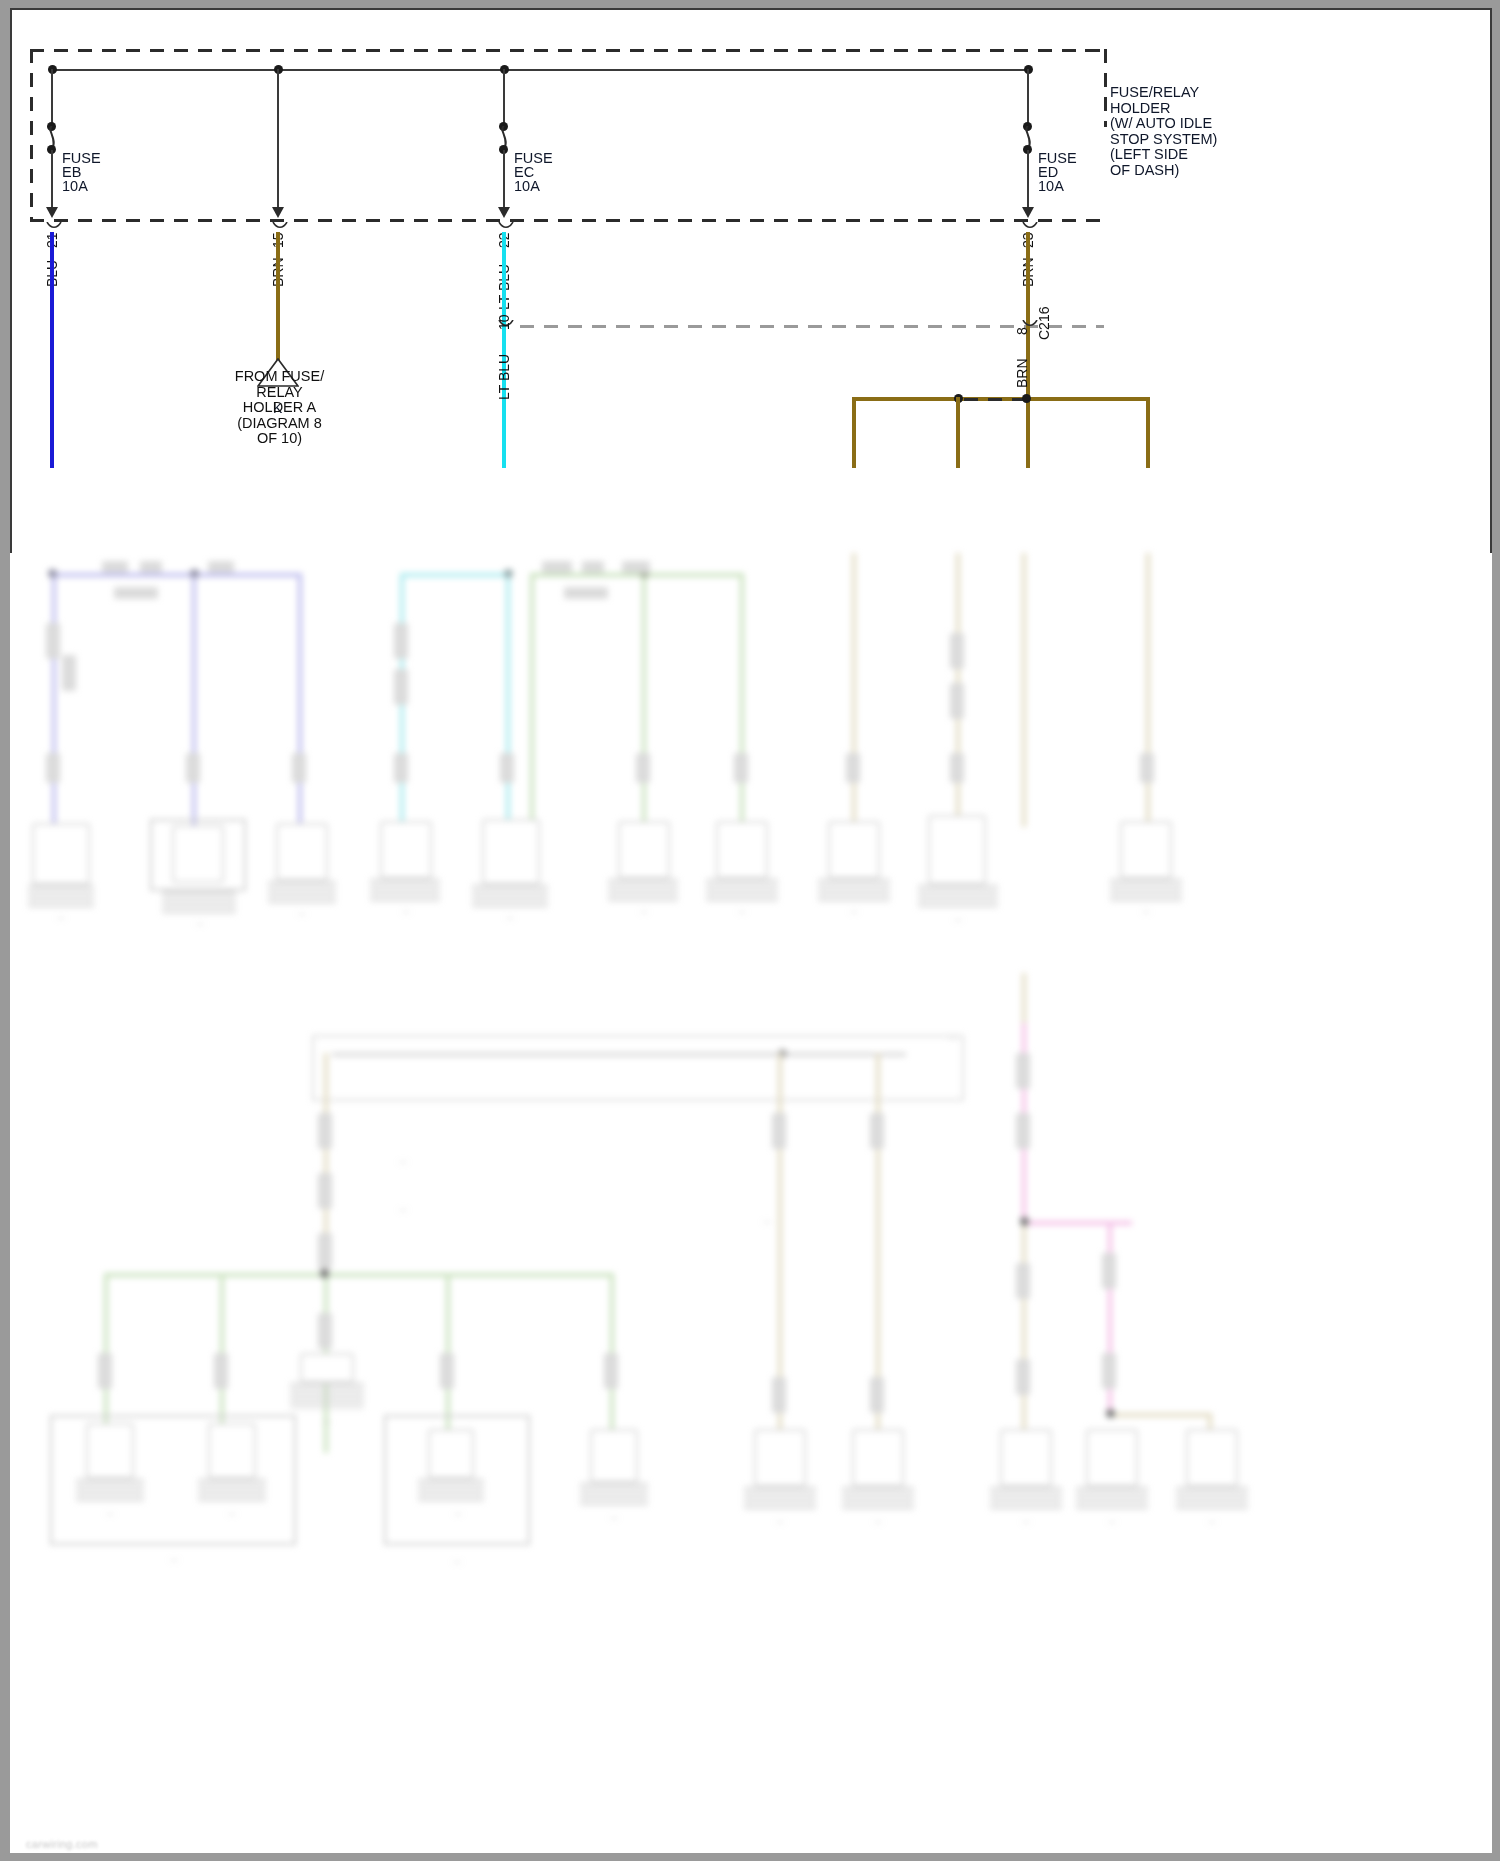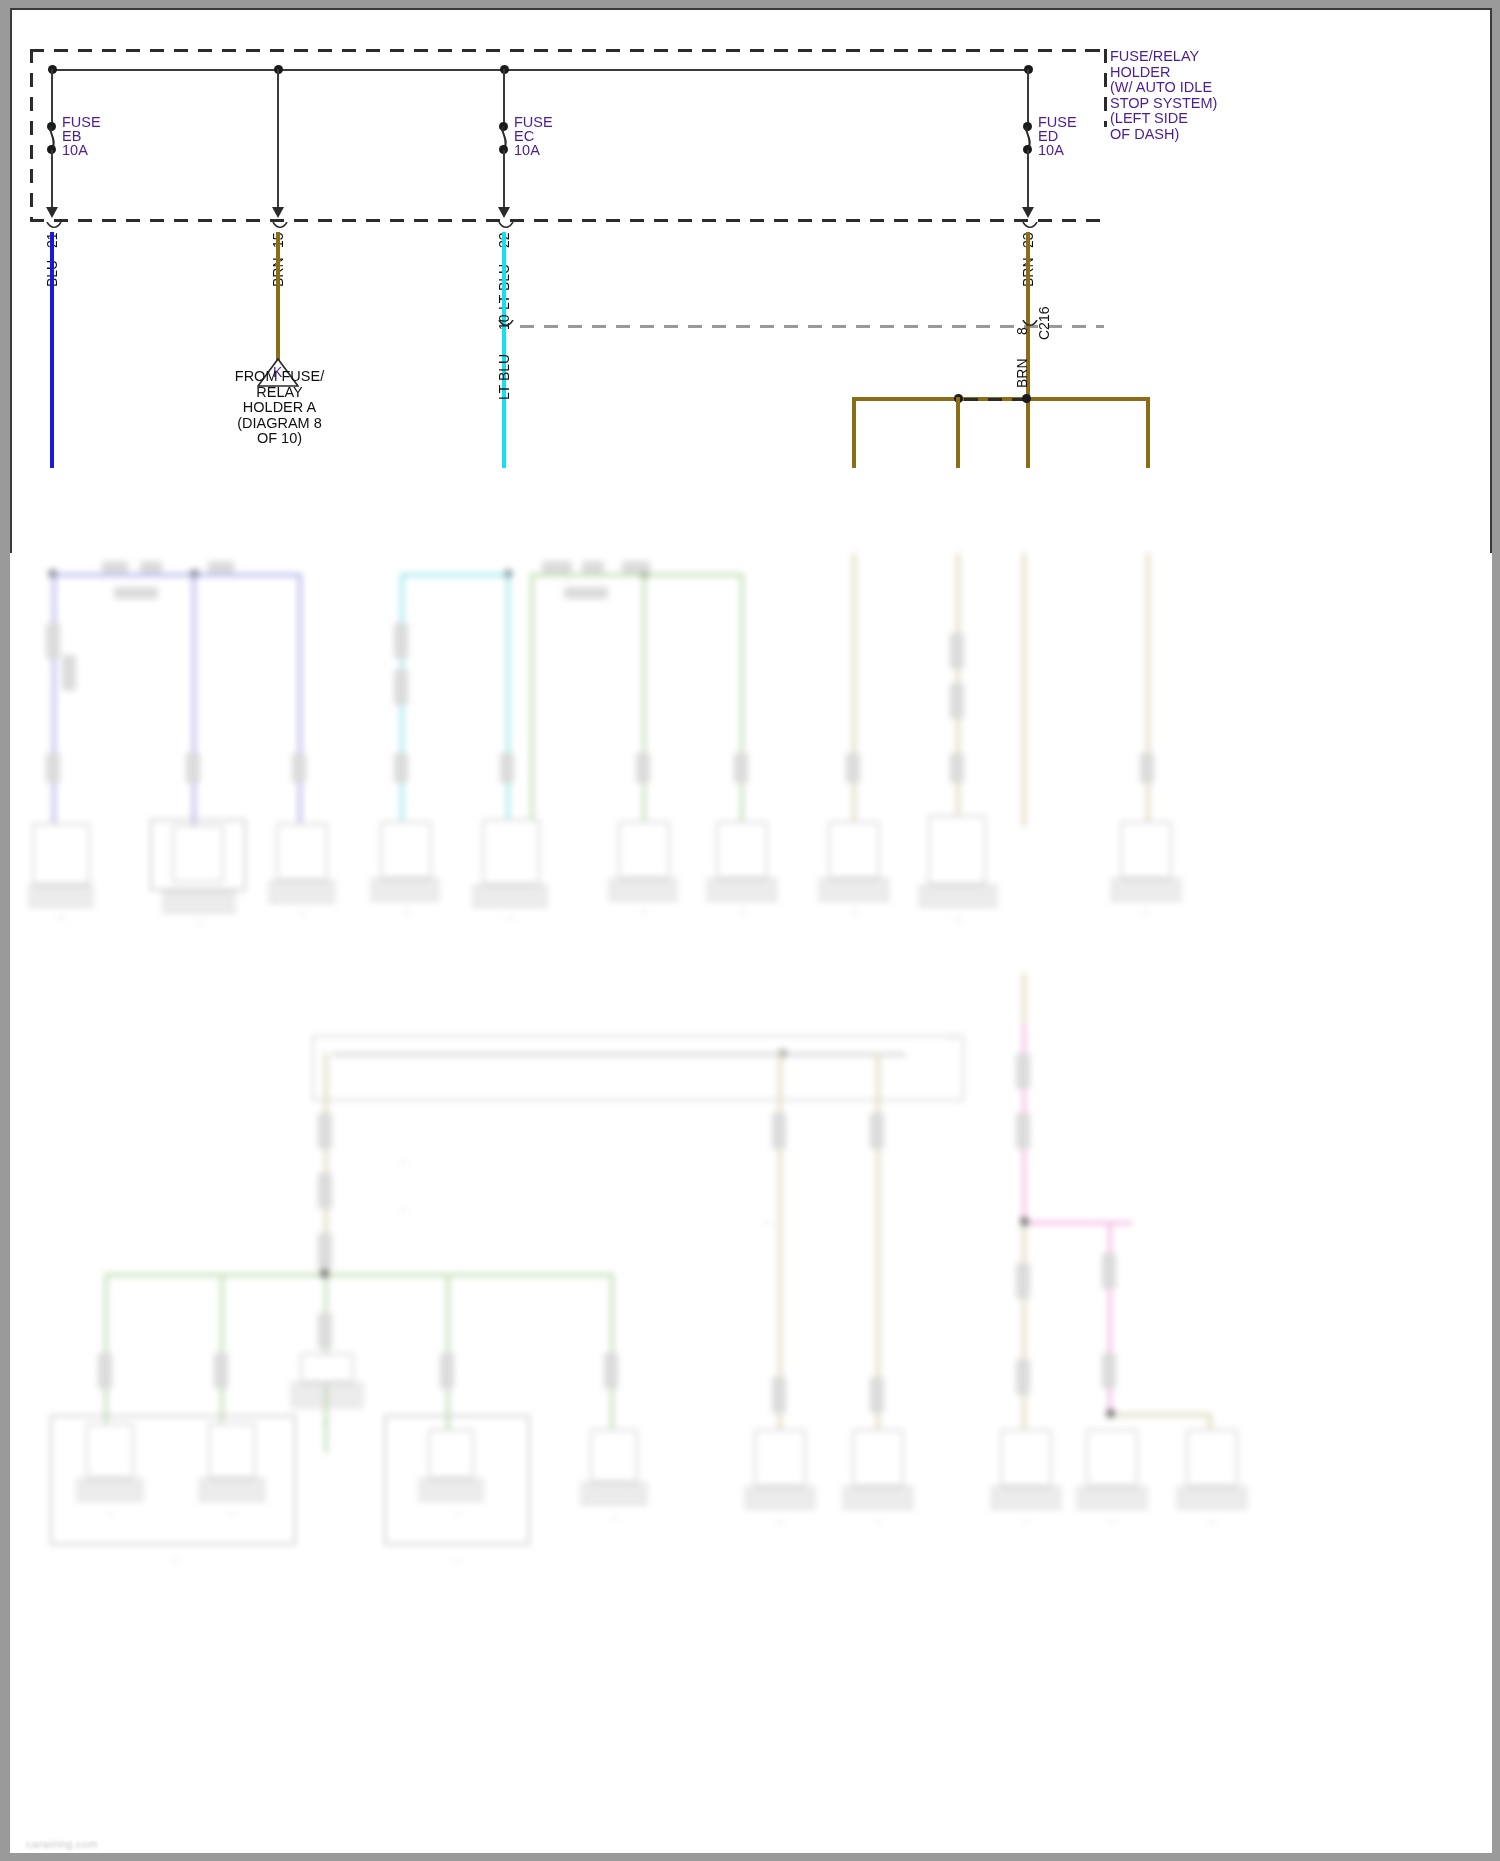--- a/index.html
+++ b/index.html
@@ -33,21 +33,21 @@
   }
   #sheet-bottom {
     position: absolute;
     left: 22px; top: 553px;
     width: 1462px; height: 1300px;
     background: #ffffff;
   }
   .vline     { position: absolute; width: 2px; background: #3a3a3a; }
   .hline     { position: absolute; height: 2px; background: #3a3a3a; }
   .dot       { position: absolute; width: 9px; height: 9px; border-radius: 50%; background: #1a1a1a; }
-  .lbl       { position: absolute; font-size: 14.5px; color: #4c1d95; line-height: 15.5px; white-space: pre; }
+  .lbl       { position: absolute; font-size: 14.5px; color: #0f172a; line-height: 15.5px; white-space: pre; margin-top: 36px; }
   .lbl-c     { position: absolute; font-size: 14.5px; color: #111; line-height: 15.5px; text-align: center; white-space: pre; }
   .vlbl      { position: absolute; font-size: 14px; color: #111; white-space: nowrap;
                transform-origin: left top; transform: rotate(-90deg); }
   .dash-h {
     position: absolute; height: 2.5px;
     background: repeating-linear-gradient(to right, #2b2b2b 0 14px, transparent 14px 24px);
   }
   .dash-h.grey {
     background: repeating-linear-gradient(to right, #9a9a9a 0 14px, transparent 14px 24px);
   }

